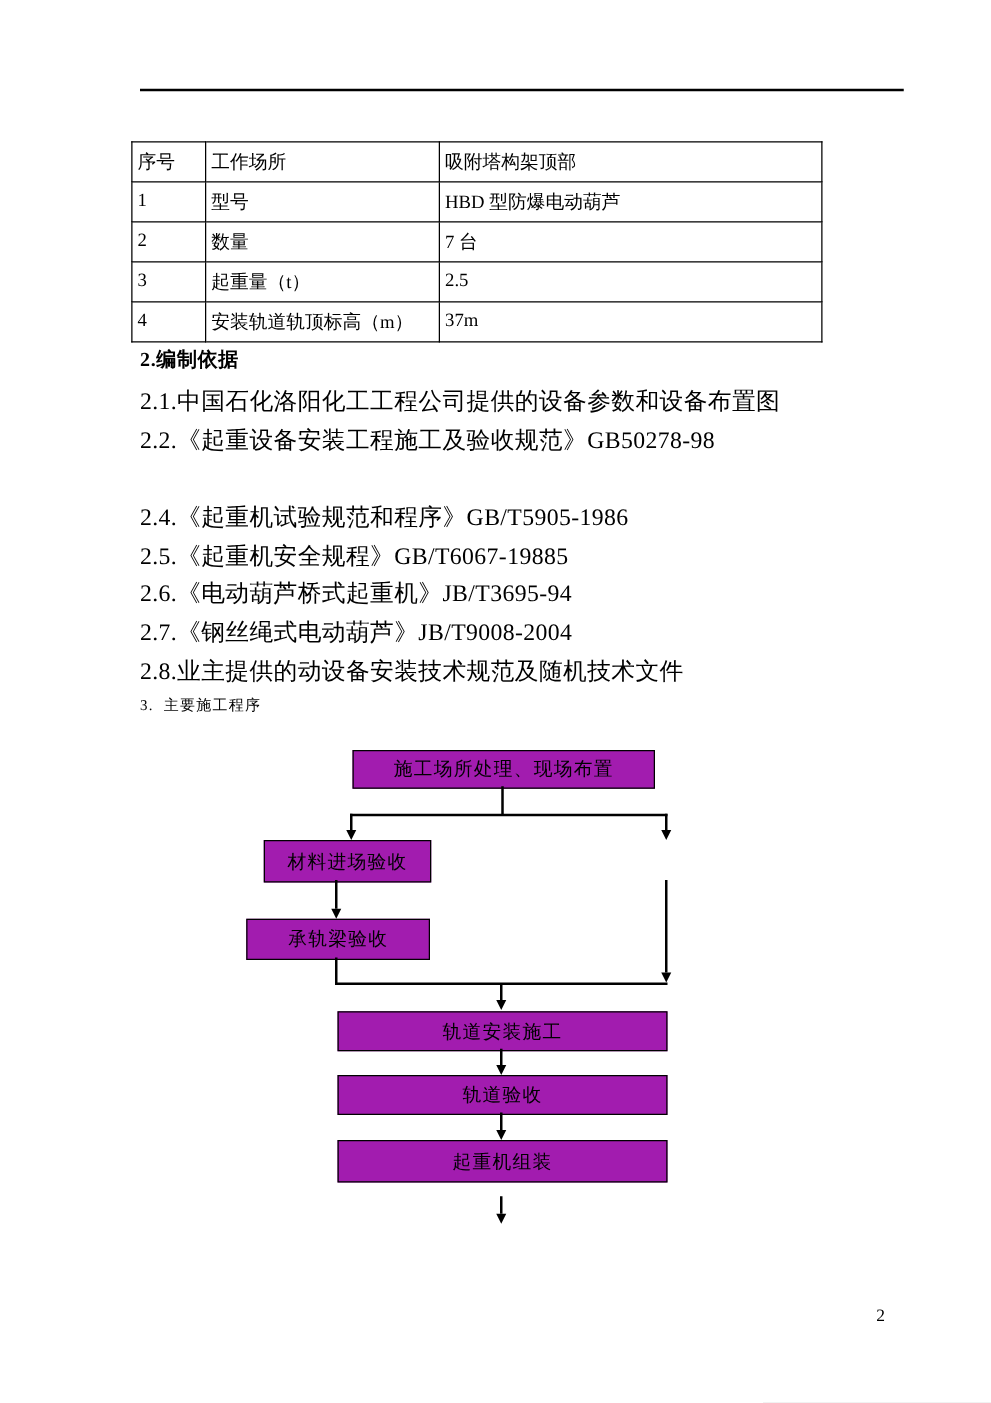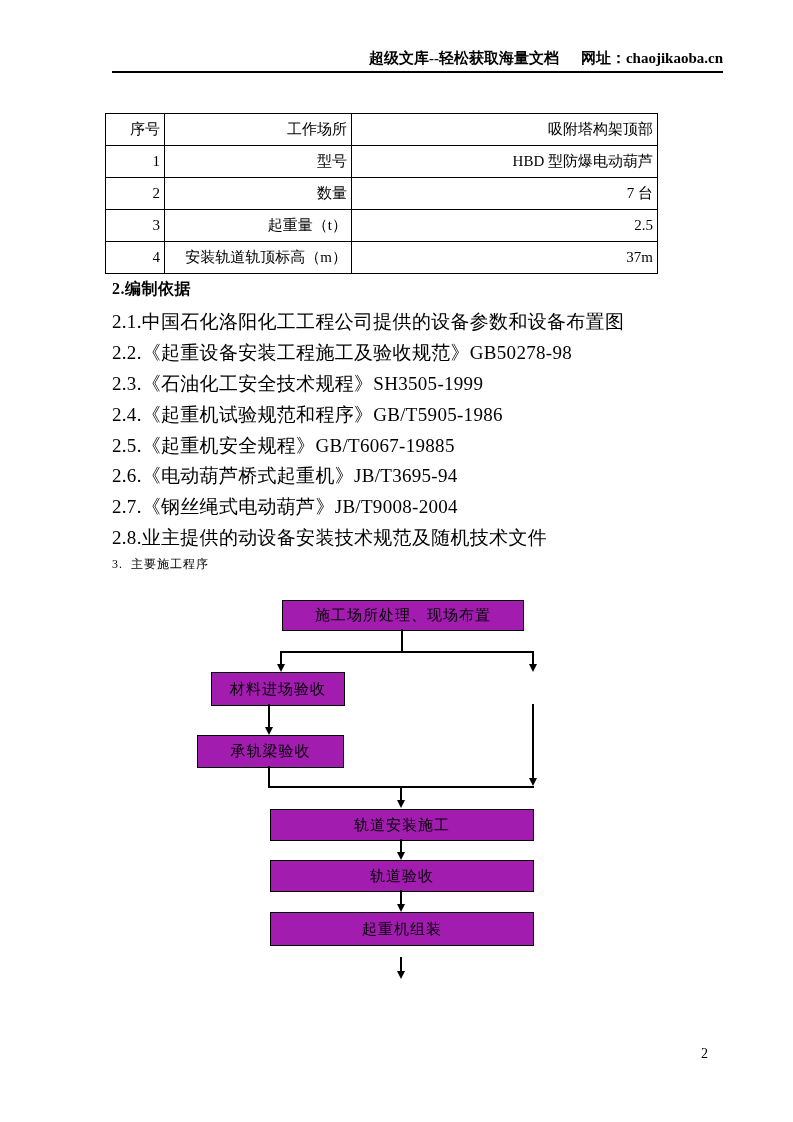--- a/index.html
+++ b/index.html
@@ -24,21 +24,21 @@
   }
   
   .spec-table {
     position:absolute; left:105px; top:113px;
     border-collapse:collapse;
     font-size:15px;
   }
   .spec-table td {
     border:1px solid #000;
     height:31px;
-    text-align:right; vertical-align:middle;
+    text-align:left; vertical-align:middle;
     padding:0 4px;
     white-space:pre;
   }
   .spec-table td.c1 { width:50px; }
   .spec-table td.c2 { width:178px; }
   .spec-table td.c3 { width:297px; }
   
   .tline {
     position:absolute; left:112px;
     font-size:19px; line-height:17px; white-space:pre;
@@ -65,21 +65,20 @@
   .page-number {
     position:absolute; left:701px; top:1046px;
     font-size:14px;
   }
 </style>
 </head>
 <body>
 
 <div class="page">
 
-  <div class="header-text"><span>超级文库--轻松获取海量文档</span><span class="site">网址：chaojikaoba.cn</span></div>
   <div class="header-rule"></div>
 
   <table class="spec-table">
     <tbody>
         <tr>
       <td class="c1">序号</td>
       <td class="c2">工作场所</td>
       <td class="c3">吸附塔构架顶部</td>
     </tr>
     <tr>
@@ -101,21 +100,20 @@
       <td class="c1">4</td>
       <td class="c2">安装轨道轨顶标高（m）</td>
       <td class="c3">37m</td>
     </tr>
   </tbody>
     </table>
 
   <div class="tline h2line" style="top:280px;">2.编制依据</div>
   <div class="tline" style="top:313px;">2.1.中国石化洛阳化工工程公司提供的设备参数和设备布置图</div>
   <div class="tline" style="top:344px;">2.2.《起重设备安装工程施工及验收规范》GB50278-98</div>
-  <div class="tline" style="top:375px;">2.3.《石油化工安全技术规程》SH3505-1999</div>
   <div class="tline" style="top:406px;">2.4.《起重机试验规范和程序》GB/T5905-1986</div>
   <div class="tline" style="top:437px;">2.5.《起重机安全规程》GB/T6067-19885</div>
   <div class="tline" style="top:467px;">2.6.《电动葫芦桥式起重机》JB/T3695-94</div>
   <div class="tline" style="top:498px;">2.7.《钢丝绳式电动葫芦》JB/T9008-2004</div>
   <div class="tline" style="top:529px;">2.8.业主提供的动设备安装技术规范及随机技术文件</div>
 
   <div class="tline h3line" style="top:556px;">3.  主要施工程序</div>
 
   <div class="fbox" style="left:282px; top:600px; width:240px; height:29px;">施工场所处理、现场布置</div>
   <div class="fbox" style="left:211px; top:672px; width:132px; height:32px;">材料进场验收</div>

